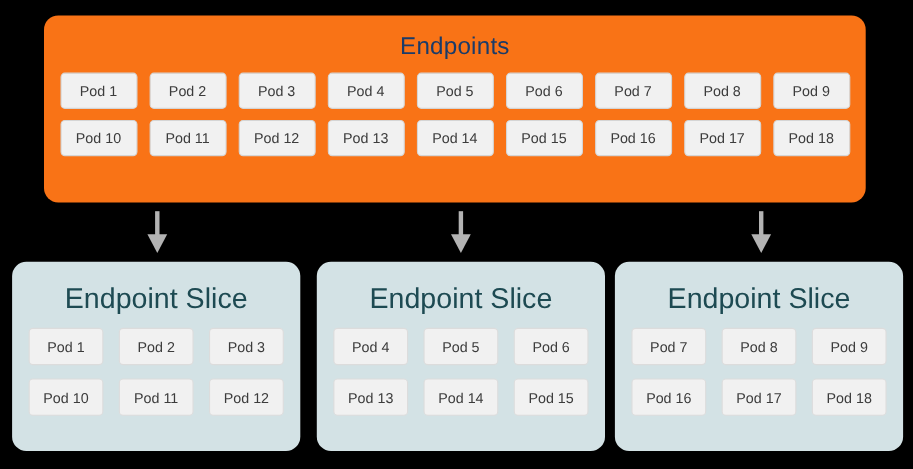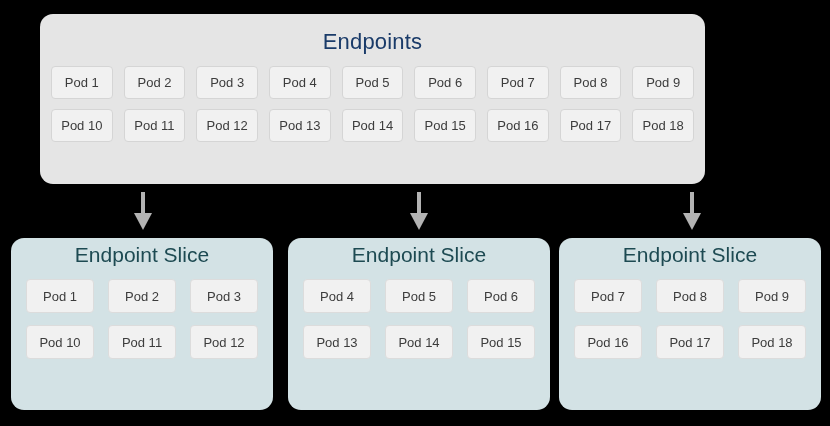--- a/index.html
+++ b/index.html
@@ -13,23 +13,23 @@
     overflow: hidden;
     font-family: "Liberation Sans", sans-serif;
     position: relative;
   }
 
   
   #endpoints-panel {
     position: absolute;
     left: 40px;
     top: 14px;
-    width: 665px;
+    width: 747px;
     height: 170px;
-    background: #e5e5e5;
+    background: #f97316;
     border-radius: 13px;
     box-shadow: 0 2px 2px rgba(0,0,0,0.35);
     box-sizing: border-box;
   }
   #endpoints-title {
     text-align: center;
     color: #1a3b69;
     font-size: 22px;
     font-weight: 400;
     letter-spacing: 0.2px;
@@ -97,23 +97,23 @@
     box-shadow: 0 2px 2px rgba(0,0,0,0.35);
     box-sizing: border-box;
   }
   #slice-panel-1 { left: 11px; }
   #slice-panel-2 { left: 288px; }
   #slice-panel-3 { left: 559px; }
 
   .slice-title {
     text-align: center;
     color: #1d4a52;
-    font-size: 21px;
+    font-size: 26px;
     font-weight: 400;
-    padding-top: 6px;
+    padding-top: 20px;
     line-height: 1;
   }
   .slice-rows {
     margin-top: 14px;
   }
   .slice-row {
     display: flex;
     justify-content: center;
     gap: 14px;
     margin-bottom: 12px;

